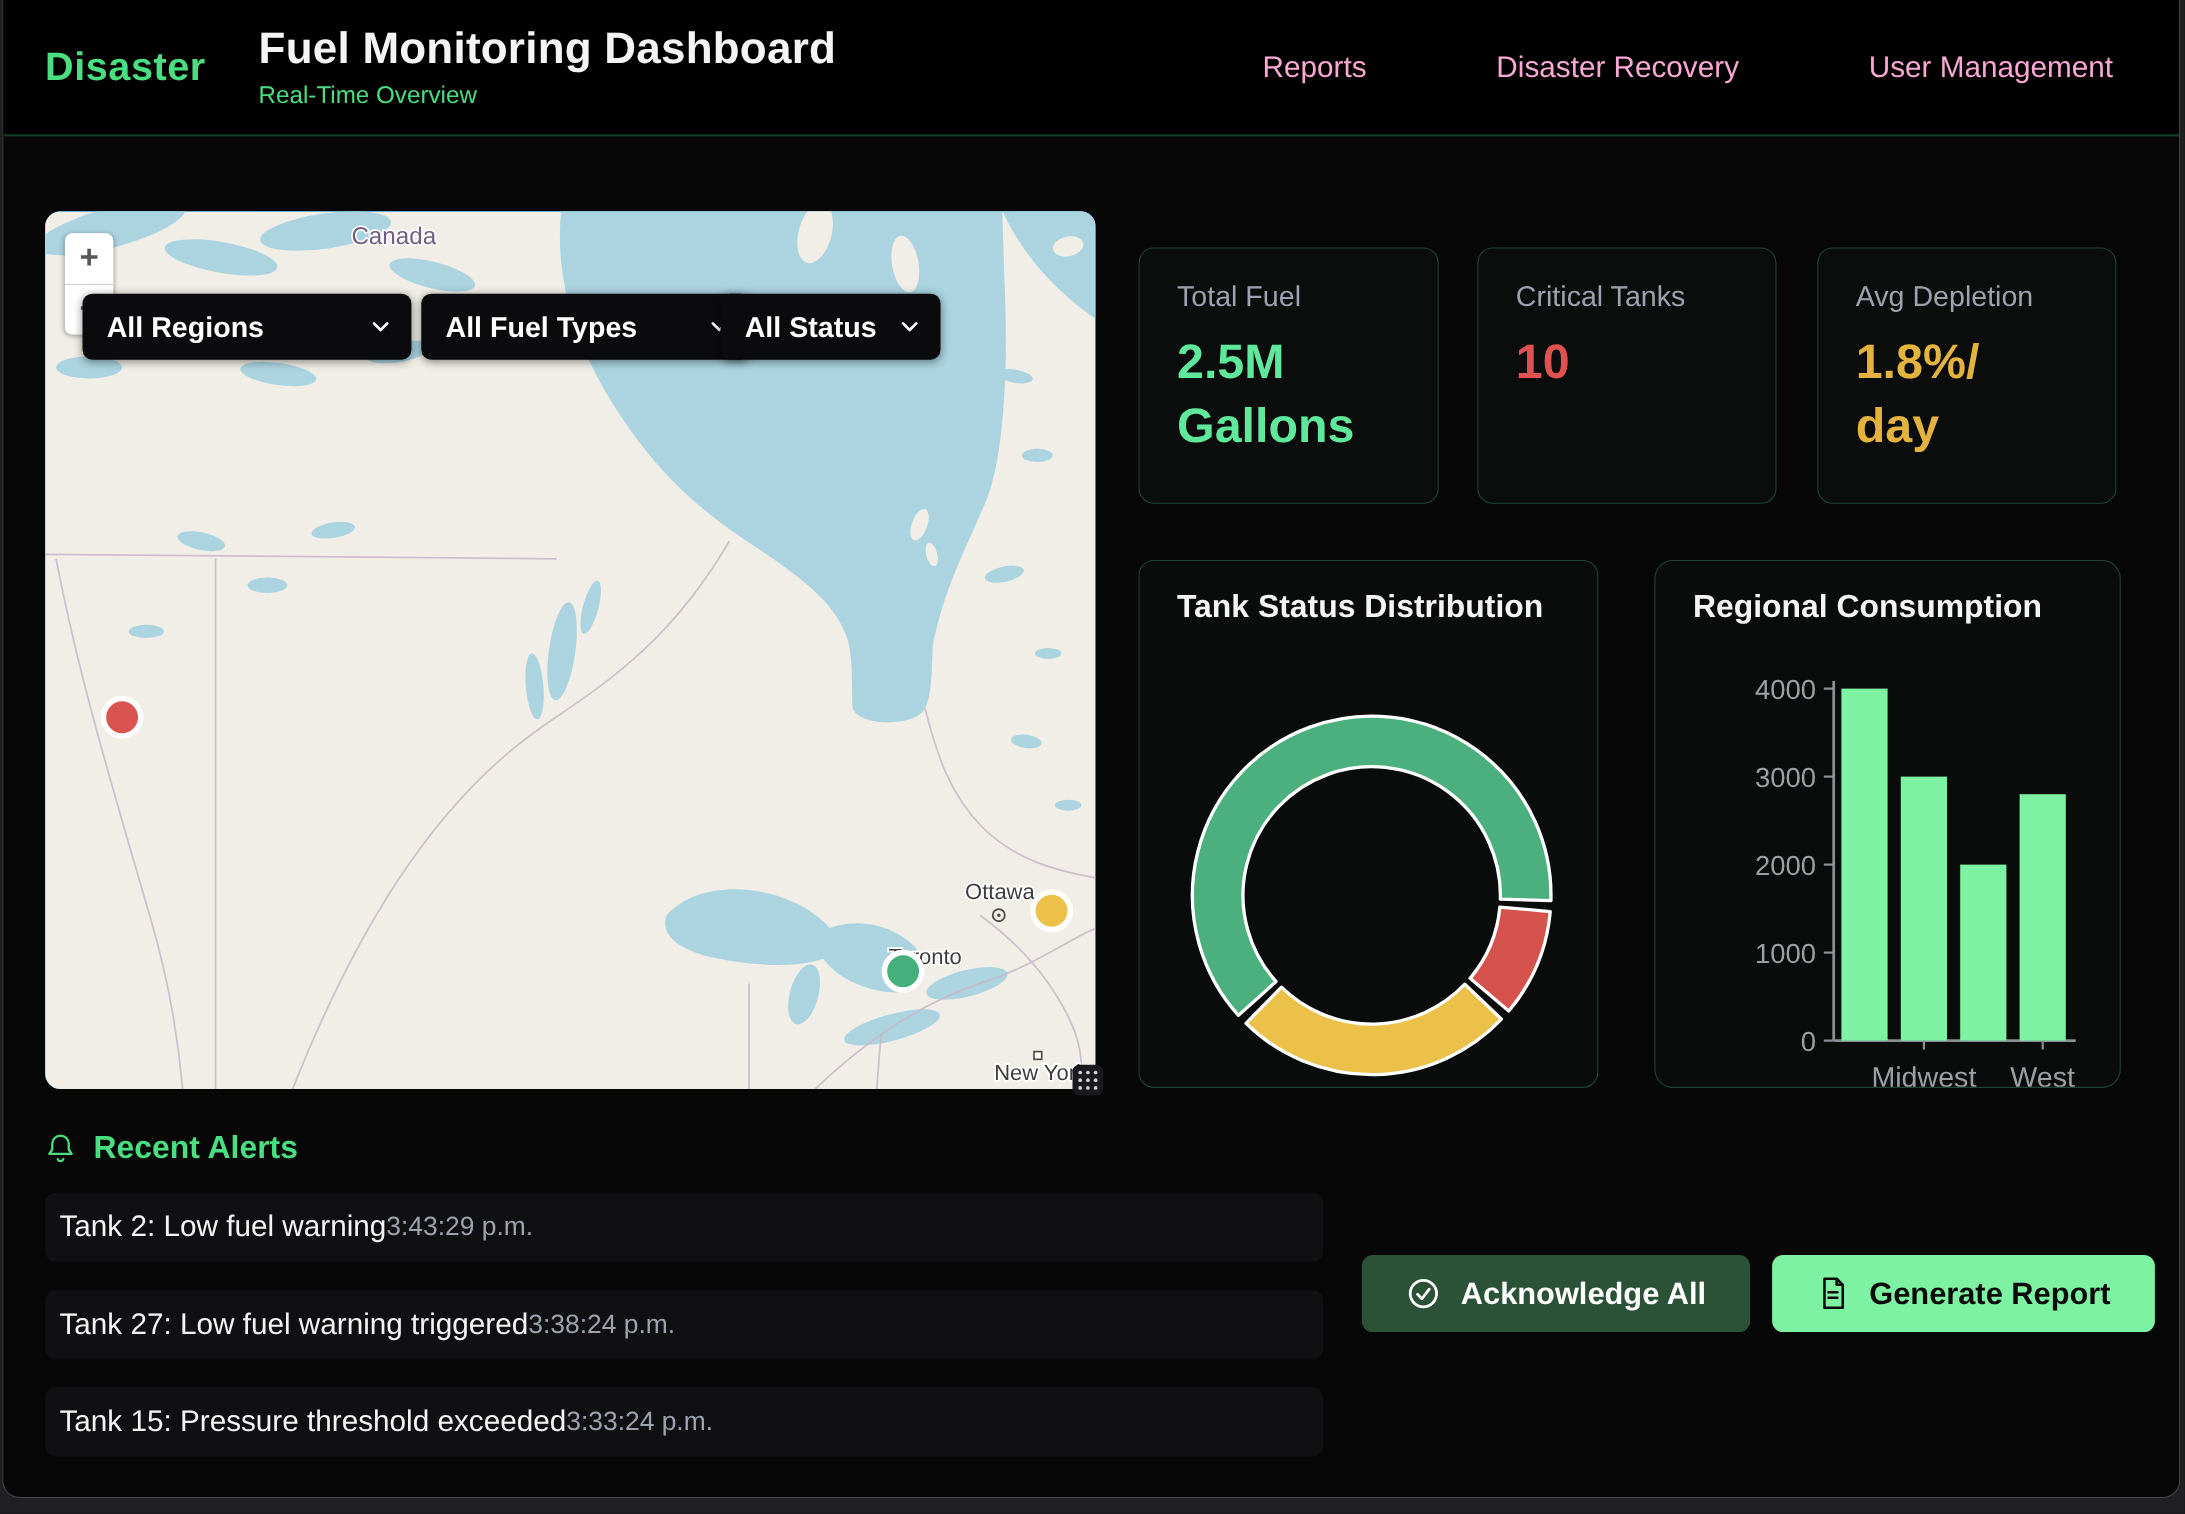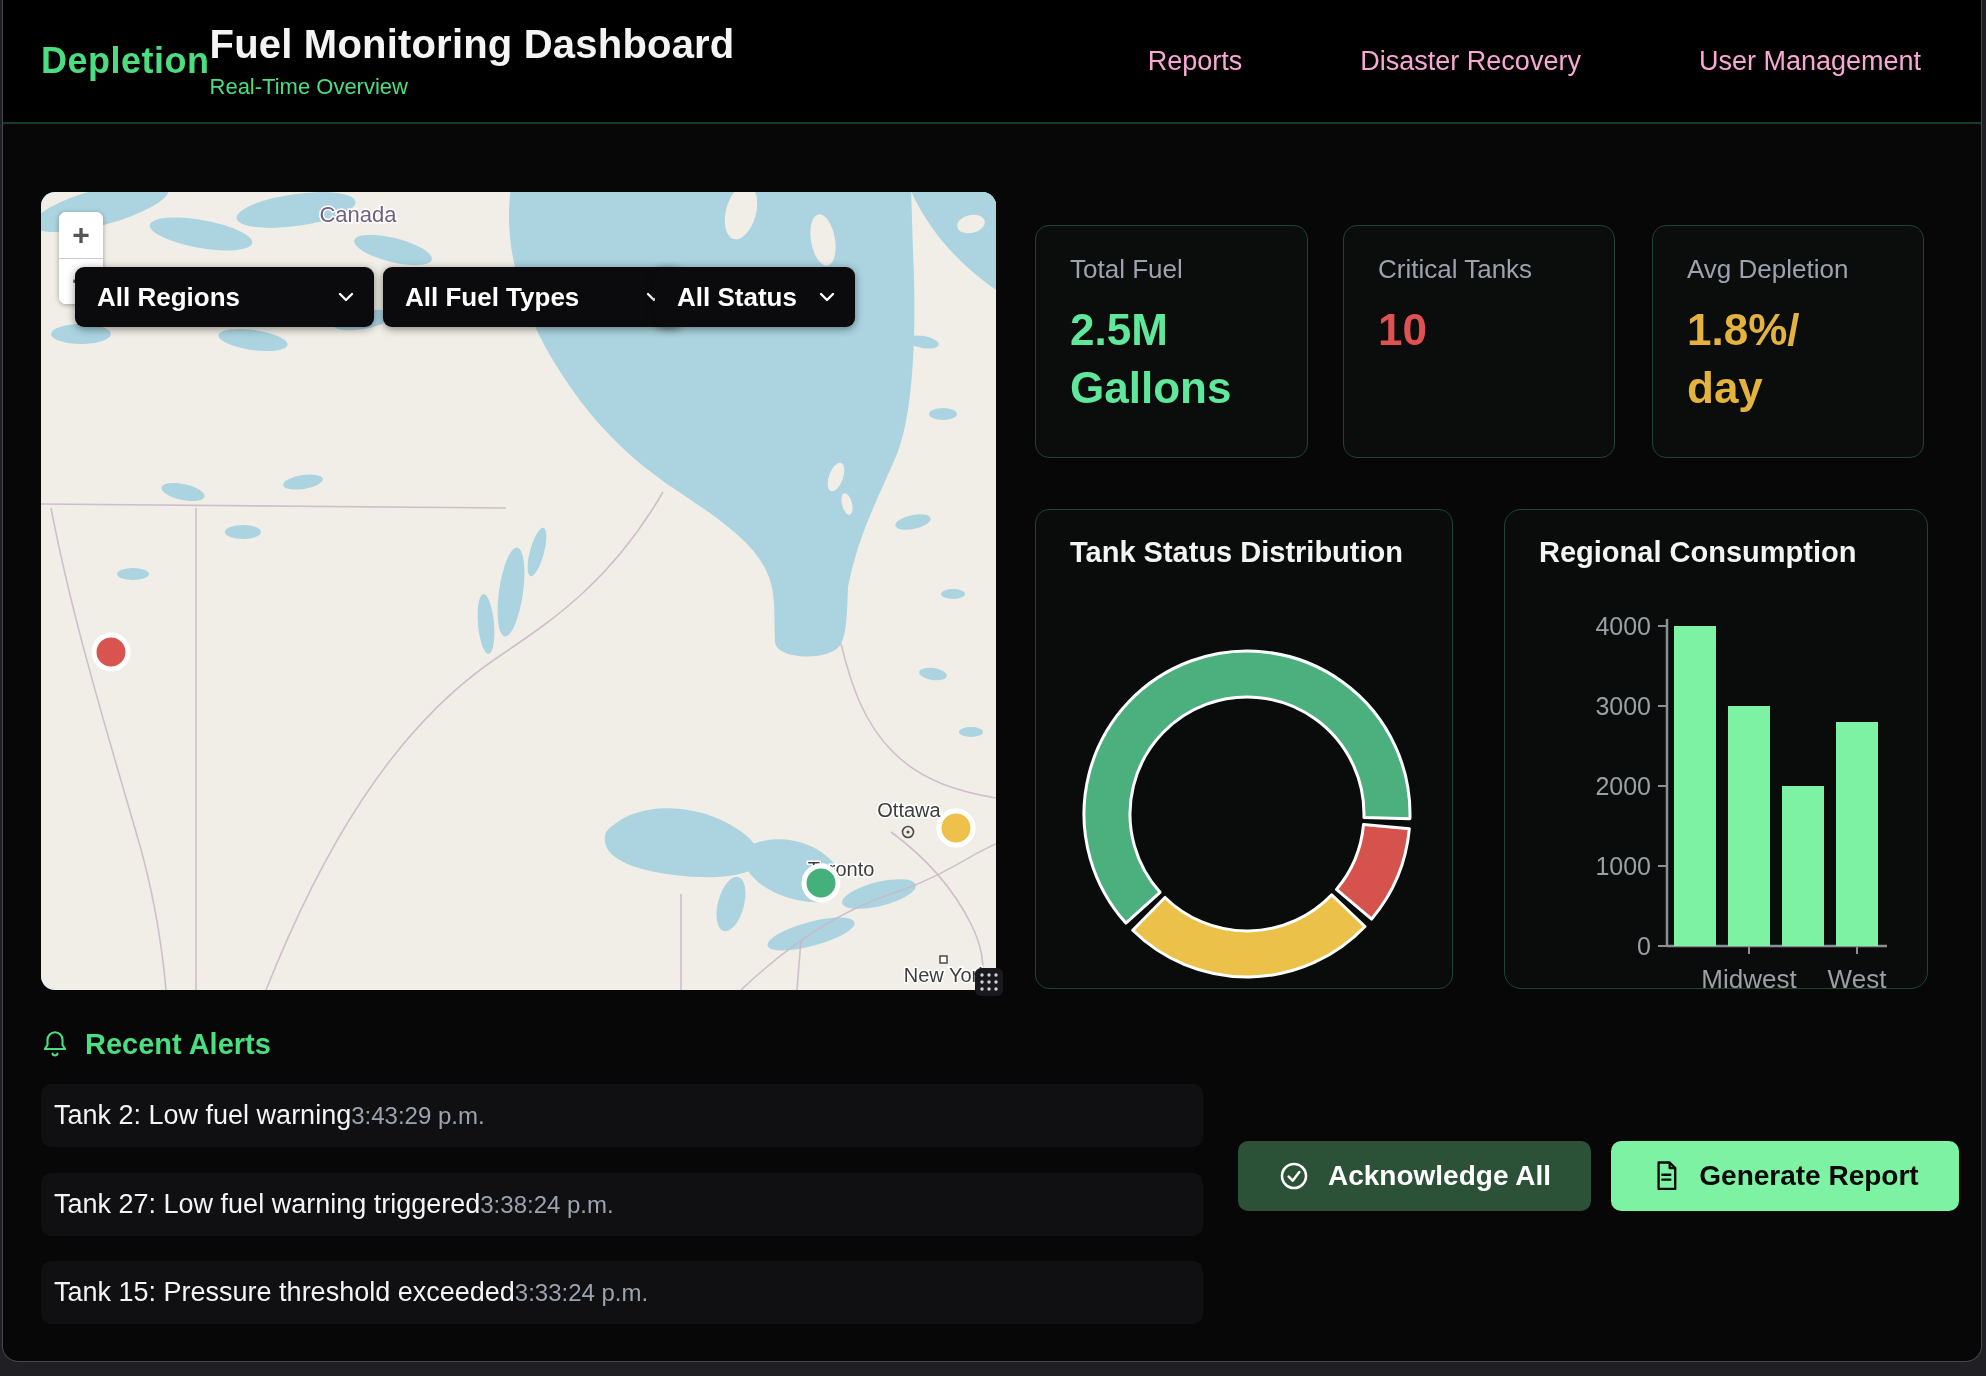--- a/index.html
+++ b/index.html
@@ -5,21 +5,21 @@
   * { margin:0; padding:0; box-sizing:border-box; }
   html,body { width:1986px; height:1376px; background:#202024; font-family:"Liberation Sans", sans-serif; overflow:hidden; }
   #app { position:absolute; left:2px; top:0; width:1980px; height:1362px;
          background:#070708; border:1px solid #46464b; border-top:none;
          border-radius:0 0 16px 16px; overflow:hidden; }
 
   
   header { position:absolute; left:0; top:0; width:100%; height:124px; background:#000;
            border-bottom:2px solid #173a27; display:flex; align-items:center; padding:0 60px 0 38px; }
   .logo { font-size:36px; font-weight:700; color:#4ade80; letter-spacing:.5px; }
-  .title-block { }
+  .title-block { margin-left:48px; }
   .title-block h1 { font-size:40px; font-weight:700; color:#f4f4f5; letter-spacing:.2px; }
   .subtitle { font-size:22px; font-weight:500; color:#4ade80; margin-top:7px; }
   nav { margin-left:auto; display:flex; gap:118px; }
   nav a { font-size:27px; color:#f9a8d4; text-decoration:none; cursor:pointer; white-space:nowrap; }
 
   
   .map-wrap { position:absolute; left:38px; top:192px; width:955px; height:798px;
               border-radius:14px; overflow:hidden; background:#0ea5e9; }
   .map-svg { position:absolute; inset:0; }
   .map-zoom { position:absolute; left:18px; top:20px; width:44px; height:92px; background:#fff;
@@ -71,21 +71,21 @@
 
   svg text.map-city { font-size:20px; fill:#3d3d3d; stroke:#fff; stroke-width:3px; paint-order:stroke; font-family:"Liberation Sans", sans-serif; }
   svg text.map-country { font-size:22px; fill:#715f82; stroke:#fff; stroke-width:3px; paint-order:stroke; font-family:"Liberation Sans", sans-serif; }
 </style>
 </head>
 <body>
 
 <div id="app">
 
   <header>
-    <div class="logo">Depletion</div>
+    <div class="logo">Disaster</div>
     <div class="title-block">
       <h1>Fuel Monitoring Dashboard</h1>
       <div class="subtitle">Real-Time Overview</div>
     </div>
     <nav>
       <a>Reports</a>
       <a>Disaster Recovery</a>
       <a>User Management</a>
     </nav>
   </header>

